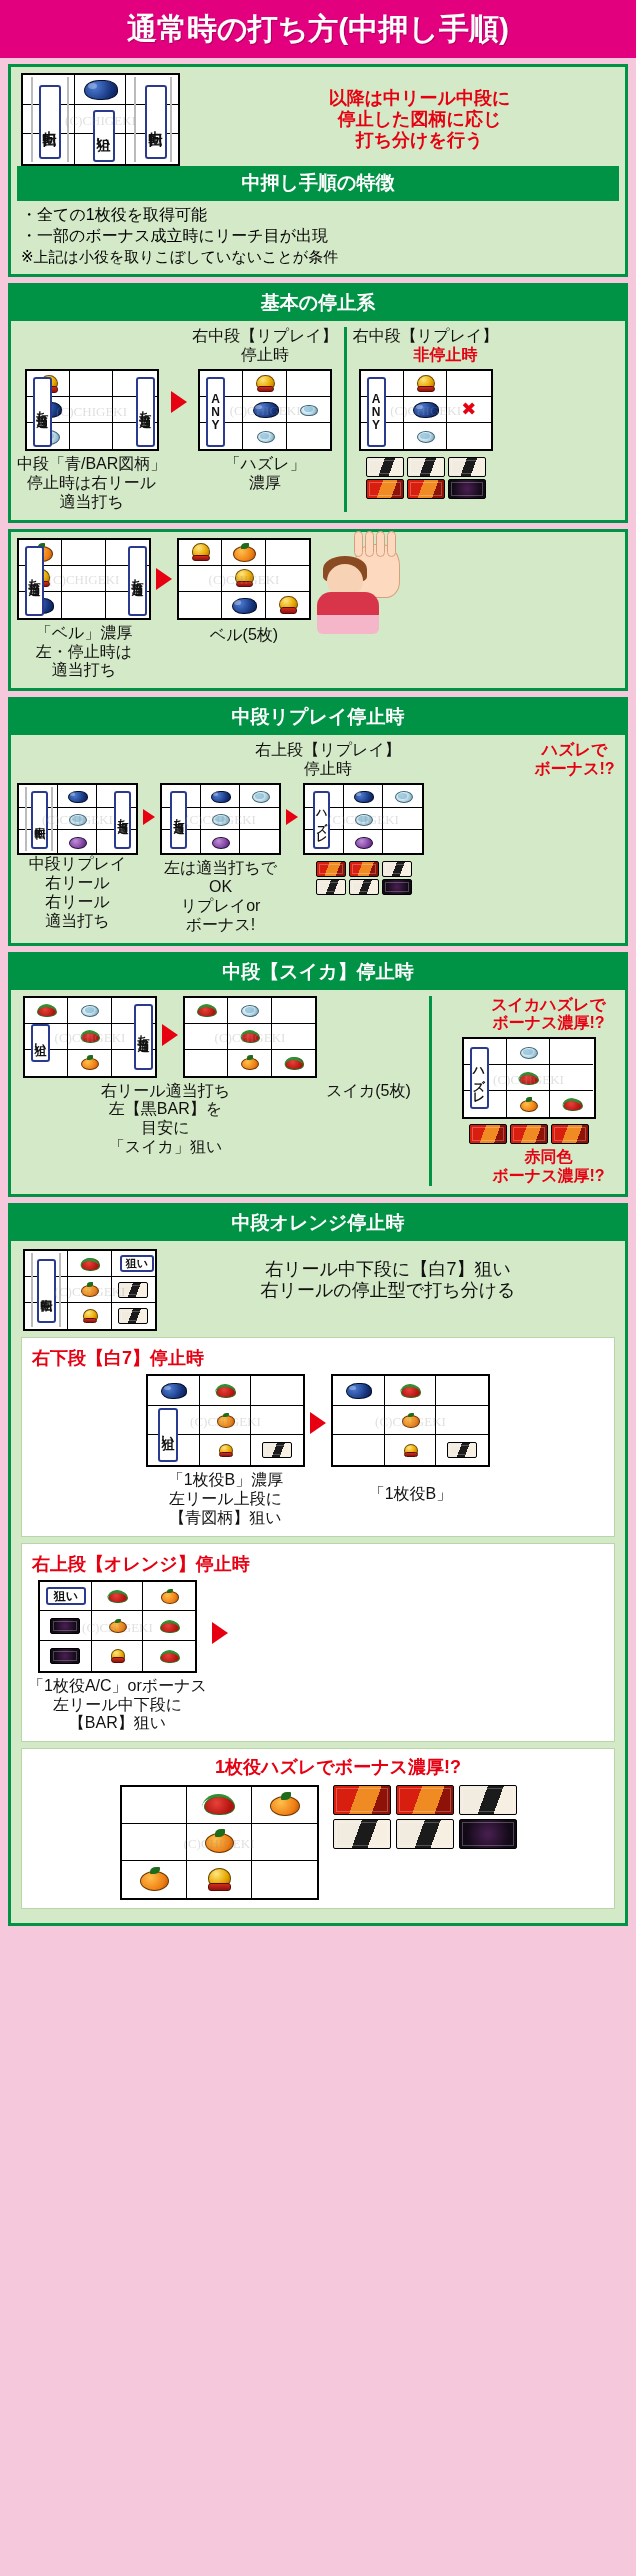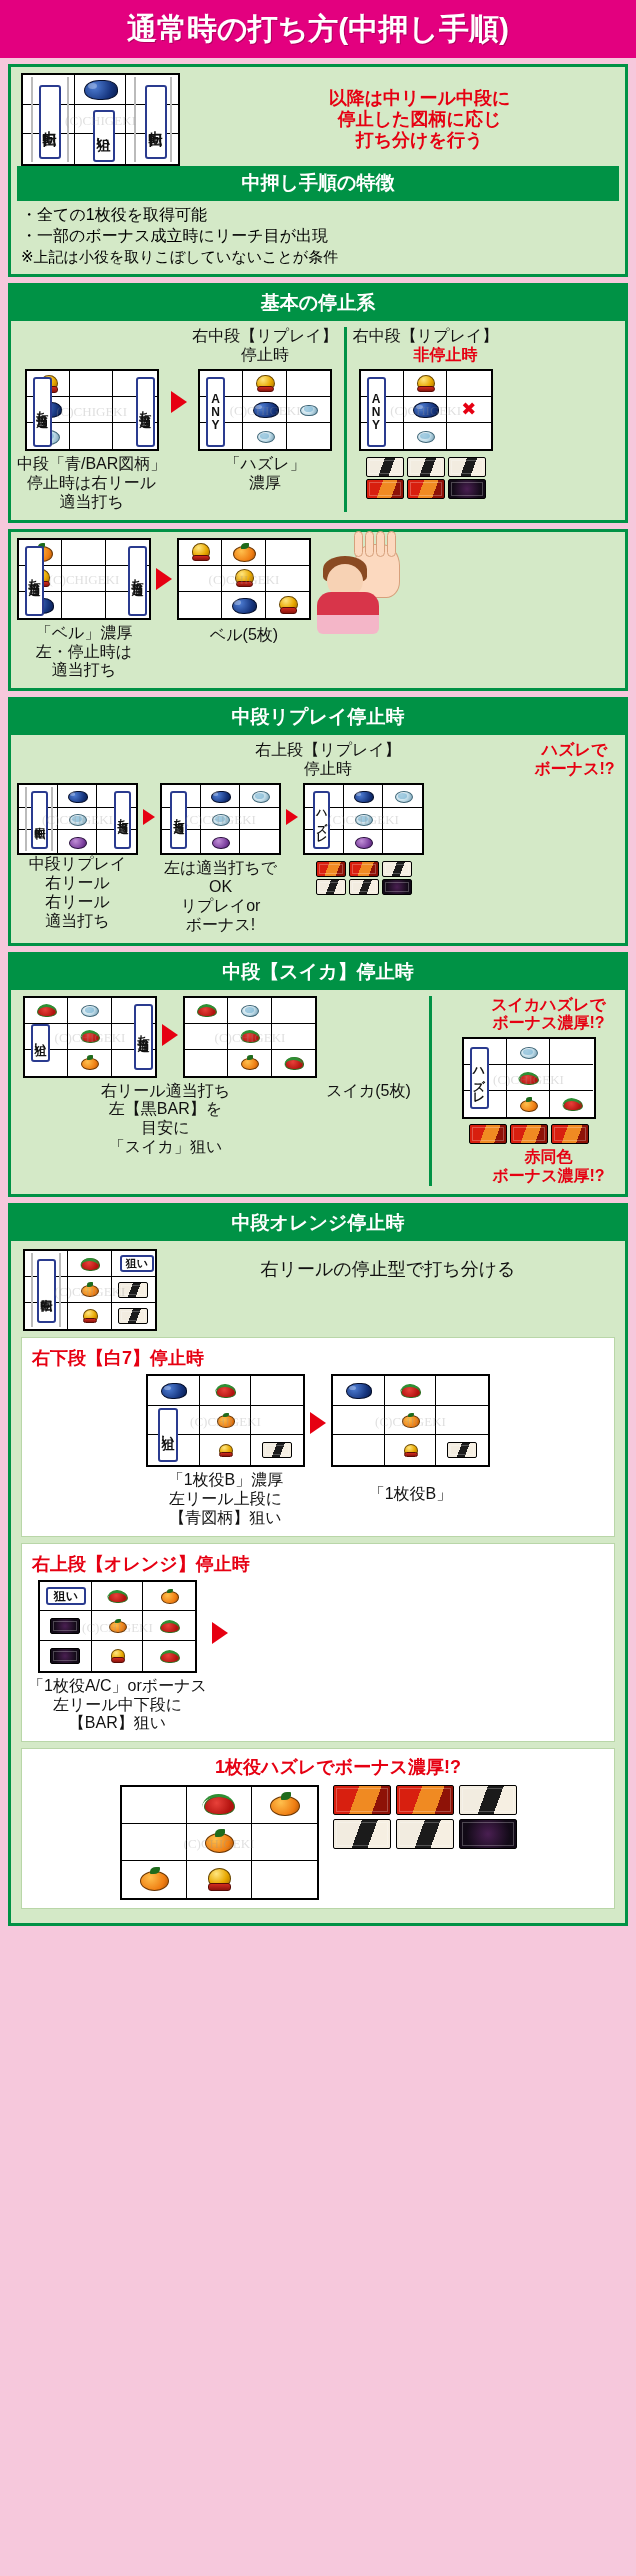--- a/index.html
+++ b/index.html
@@ -646,20 +646,21 @@
           <div class="cell">
               <span class="chip sm chip-white"></span>
             </div>
           <div class="blur" style="left:6px"></div>
             <div class="blur" style="left:34px"></div>
           <div class="vlabel" style="left:12px; top:8px; width:19px; height:64px; font-size:12px;">回転中</div>
           <div class="hlabel" style="left:95px; top:4px; width:34px; height:17px; font-size:11px;">狙い</div>
           <div class="wmk">(C)CHIGEKI</div>
         </div>
         <div class="col" style="flex:1; justify-content:center; padding-top:12px;">
+          <div class="txt big">右リール中下段に【白7】狙い</div>
           <div class="txt big">右リールの停止型で打ち分ける</div>
         </div>
       </div>
 
       <div class="white-box">
         <div class="subtitle-red">右下段【白7】停止時</div>
         <div class="row" style="align-items:flex-start; justify-content:center;">
           <div class="col" style="align-items:center;">
             <div class="reel sz-l">
               <div class="cell">

